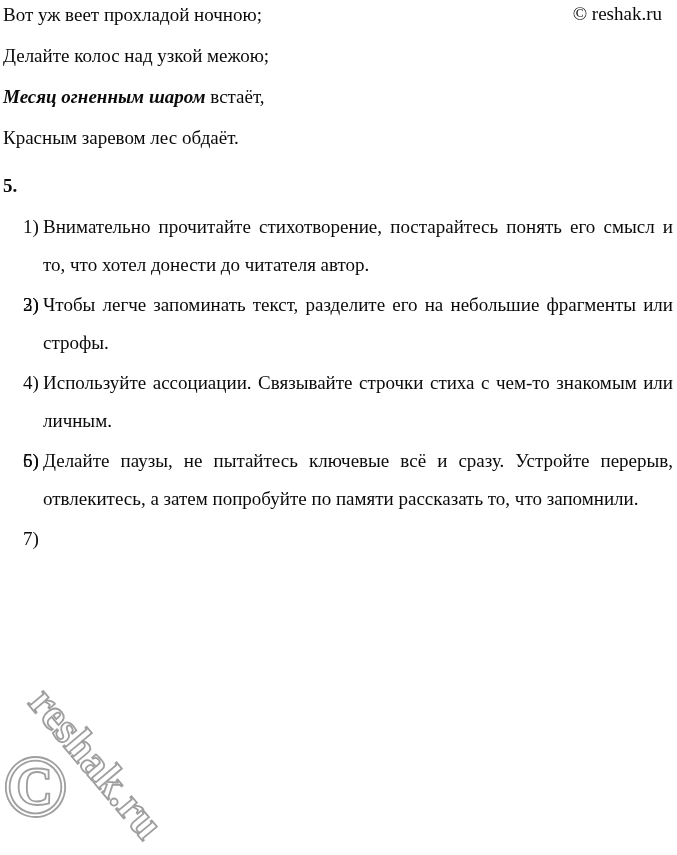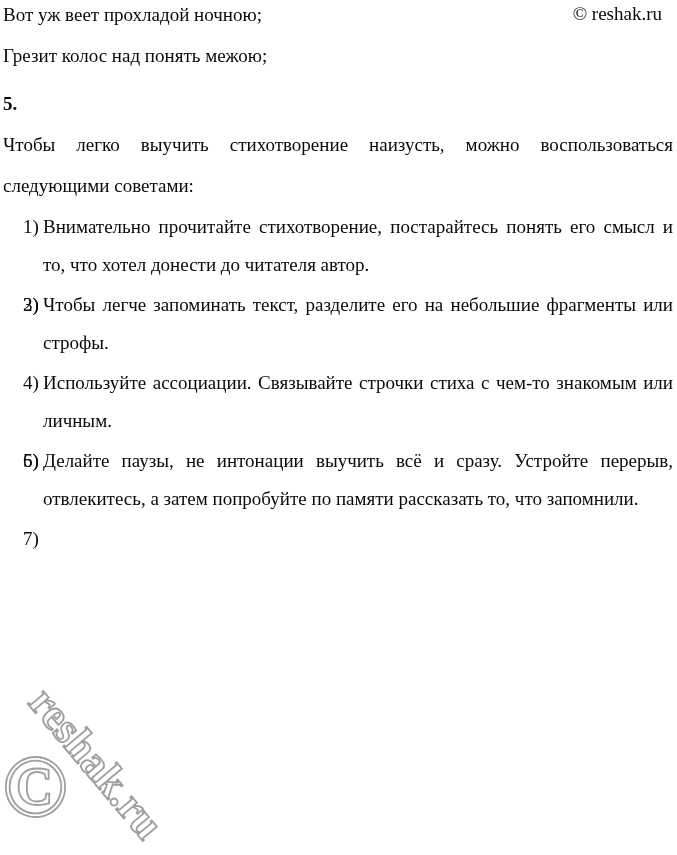--- a/index.html
+++ b/index.html
@@ -83,45 +83,46 @@
 <body>
 
 <div class="page">
 
   <div class="copyright">© reshak.ru</div>
 
   <div class="content">
 
     <div class="poem">
       <div class="poem-line">Вот уж веет прохладой ночною;</div>
-      <div class="poem-line">Грезит колос над понять межою;</div>
+      <div class="poem-line">Делайте колос над узкой межою;</div>
+      <div class="poem-line"><span class="bi">Месяц огненным шаром</span><span> встаёт,</span></div>
+      <div class="poem-line">Красным заревом лес обдаёт.</div>
     </div>
 
     <div class="heading">5.</div>
 
-    <div class="intro">Чтобы легко выучить стихотворение наизусть, можно воспользоваться следующими советами:</div>
 
     <div class="tips">
       <div class="tip">
         <span class="marker">1)</span><span>Внимательно прочитайте стихотворение, постарайтесь понять его смысл и то, что хотел донести до читателя автор.</span>
       </div>
       <div class="tip">
         <span class="marker">2)</span>
       </div>
       <div class="tip">
         <span class="marker">3)</span><span>Чтобы легче запоминать текст, разделите его на небольшие фрагменты или строфы.</span>
       </div>
       <div class="tip">
         <span class="marker">4)</span><span>Используйте ассоциации. Связывайте строчки стиха с чем-то знакомым или личным.</span>
       </div>
       <div class="tip">
         <span class="marker">5)</span>
       </div>
       <div class="tip">
-        <span class="marker">6)</span><span>Делайте паузы, не интонации выучить всё и сразу. Устройте перерыв, отвлекитесь, а затем попробуйте по памяти рассказать то, что запомнили.</span>
+        <span class="marker">6)</span><span>Делайте паузы, не пытайтесь ключевые всё и сразу. Устройте перерыв, отвлекитесь, а затем попробуйте по памяти рассказать то, что запомнили.</span>
       </div>
       <div class="tip">
         <span class="marker">7)</span>
       </div>
     </div>
 
   </div>
 
   <svg class="watermark" width="185" height="175" aria-hidden="true">
     <text x="10" y="128" font-size="88">©</text>

